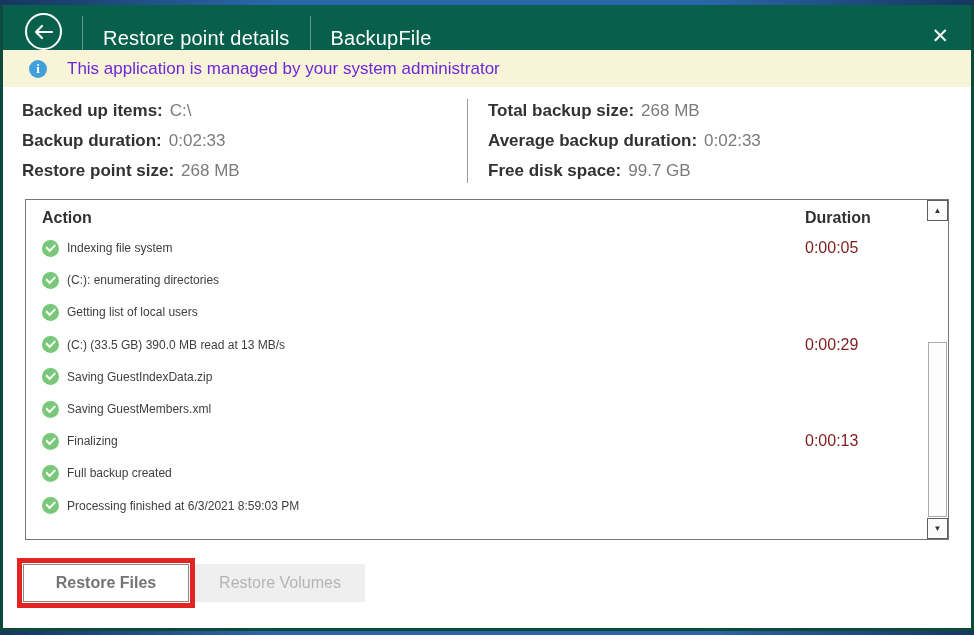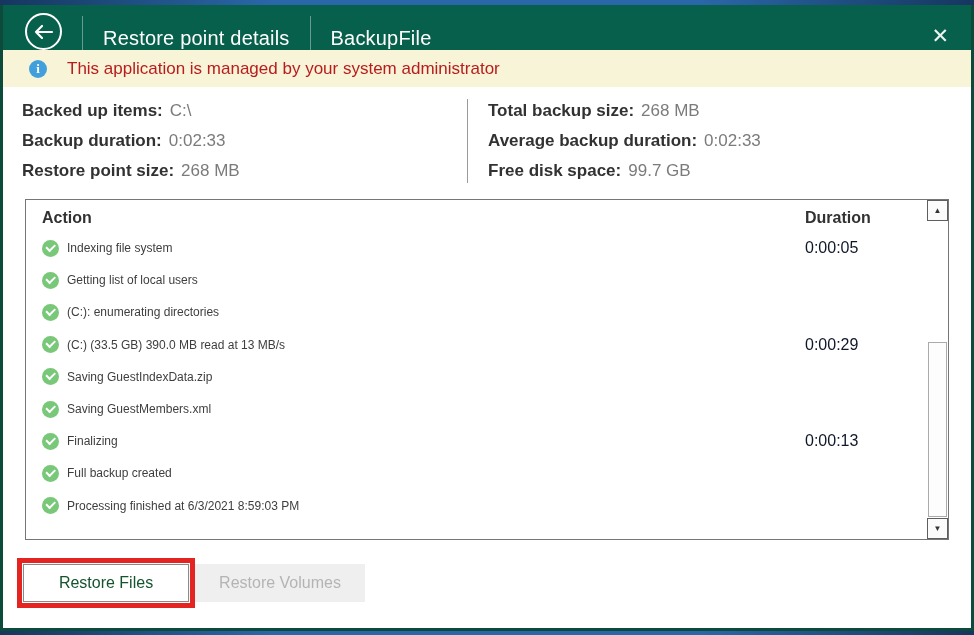--- a/index.html
+++ b/index.html
@@ -37,21 +37,21 @@
   .banner {
     height: 37px; background: #f8f4d8; display: flex; align-items: center;
     flex: 0 0 auto;
   }
   .info-icon {
     width: 18px; height: 18px; border-radius: 50%; background: #41a0dc;
     color: #fff; font-size: 13px; font-weight: bold; font-family: "Liberation Serif", serif;
     display: flex; align-items: center; justify-content: center;
     margin: 0 0 0 26px; flex: 0 0 auto;
   }
-  .banner-text { margin-left: 20px; font-size: 17px; color: #b91c1c; }
+  .banner-text { margin-left: 20px; font-size: 17px; color: #6d28d9; }
   
   .summary { display: flex; padding: 9px 0 6px; flex: 0 0 auto; }
   .sum-col { display: flex; flex-direction: column; }
   .sum-col.left  { width: 464px; padding-left: 19px; }
   .sum-divider { width: 1px; background: #9a9a9a; margin: 3px 0; }
   .sum-col.right { flex: 1; padding-left: 20px; }
   .sum-row { font-size: 17px; line-height: 30px; white-space: nowrap; }
   .sum-label { font-weight: bold; color: #323232; }
   .sum-value { color: #7b7b7b; margin-left: 7px; }
   
@@ -59,21 +59,21 @@
     margin: 7px 22px 0 22px; border: 1px solid #767676;
     height: 341px; position: relative; flex: 0 0 auto; background: #fff;
   }
   .t-inner { position: absolute; inset: 0; right: 21px; overflow: hidden; }
   .t-header { display: flex; padding: 9px 0 5px 16px; gap: 7px; }
   .t-header .hcol { font-size: 16px; font-weight: bold; color: #323232; }
   .hcol.action { flex: 1; }
   .hcol.duration { width: 122px; flex: 0 0 auto; }
   .t-row { display: flex; align-items: center; height: 32.2px; padding-left: 16px; }
   .t-row .cell-action { flex: 1; display: flex; align-items: center; font-size: 12px; color: #3e3e3e; min-width: 0; }
-  .t-row .cell-duration { width: 122px; flex: 0 0 auto; font-size: 16px; color: #0f172a; }
+  .t-row .cell-duration { width: 122px; flex: 0 0 auto; font-size: 16px; color: #7f1d1d; }
   .check-icon {
     width: 17px; height: 17px; border-radius: 50%; background: #79c879;
     margin-right: 8px; position: relative; flex: 0 0 auto;
   }
   .check-icon::after {
     content: ""; position: absolute; left: 4px; top: 4px;
     width: 7px; height: 3.5px;
     border-left: 2px solid #fff; border-bottom: 2px solid #fff;
     transform: rotate(-45deg);
   }
@@ -94,21 +94,21 @@
   
   .footer { display: flex; align-items: center; margin: 18px 0 0 14px; flex: 0 0 auto; }
   .red-annot {
     border: 5px solid #e32420; padding: 1px; display: inline-block;
   }
   .btn {
     width: 166px; height: 38px; font-size: 16px;
     display: flex; align-items: center; justify-content: center;
     cursor: pointer; font-family: inherit;
   }
-  .btn.primary { background: #fff; border: 1px solid #8a8a8a; color: #14532d; }
+  .btn.primary { background: #fff; border: 1px solid #8a8a8a; color: #737373; font-weight: bold; }
   .btn.disabled { background: #efefef; border: none; color: #b4b4b4; width: 170px; }
   .filler { flex: 1; }
 </style>
 </head>
 <body>
 
 <div class="window">
 
   <div class="titlebar">
     <div class="back-btn">
@@ -174,29 +174,29 @@
             <div class="cell-action">
               <span class="check-icon"></span>
               <span>Indexing file system</span>
             </div>
             <div class="cell-duration">0:00:05</div>
           </div>
 
           <div class="t-row">
             <div class="cell-action">
               <span class="check-icon"></span>
+              <span>(C:): enumerating directories</span>
+            </div>
+            <div class="cell-duration"></div>
+          </div>
+
+          <div class="t-row">
+            <div class="cell-action">
+              <span class="check-icon"></span>
               <span>Getting list of local users</span>
-            </div>
-            <div class="cell-duration"></div>
-          </div>
-
-          <div class="t-row">
-            <div class="cell-action">
-              <span class="check-icon"></span>
-              <span>(C:): enumerating directories</span>
             </div>
             <div class="cell-duration"></div>
           </div>
 
           <div class="t-row">
             <div class="cell-action">
               <span class="check-icon"></span>
               <span>(C:) (33.5 GB) 390.0 MB read at 13 MB/s</span>
             </div>
             <div class="cell-duration">0:00:29</div>

